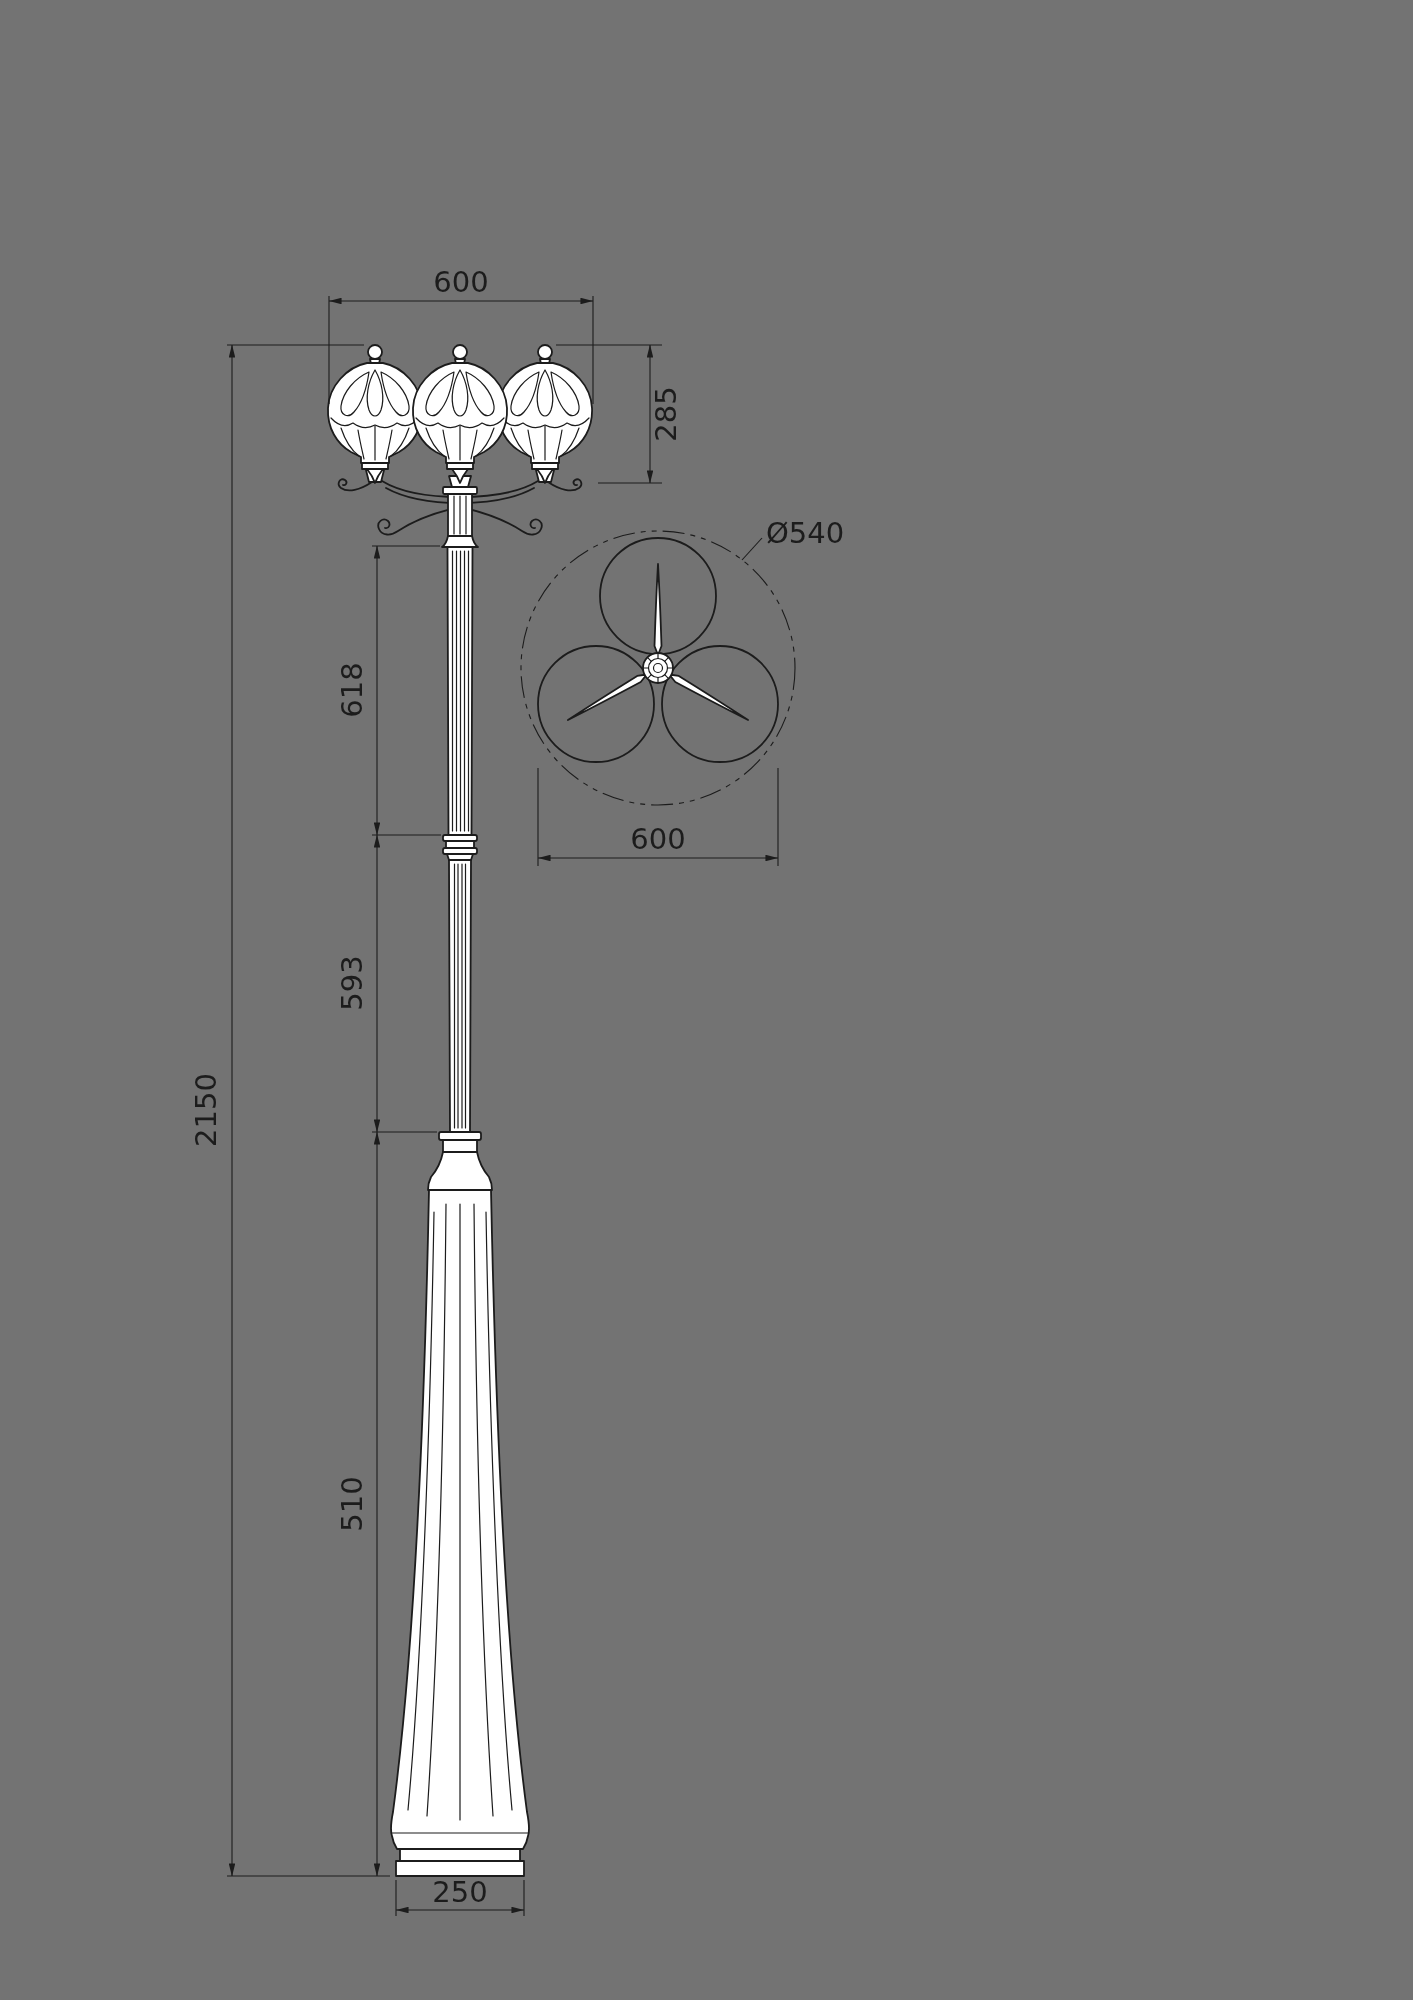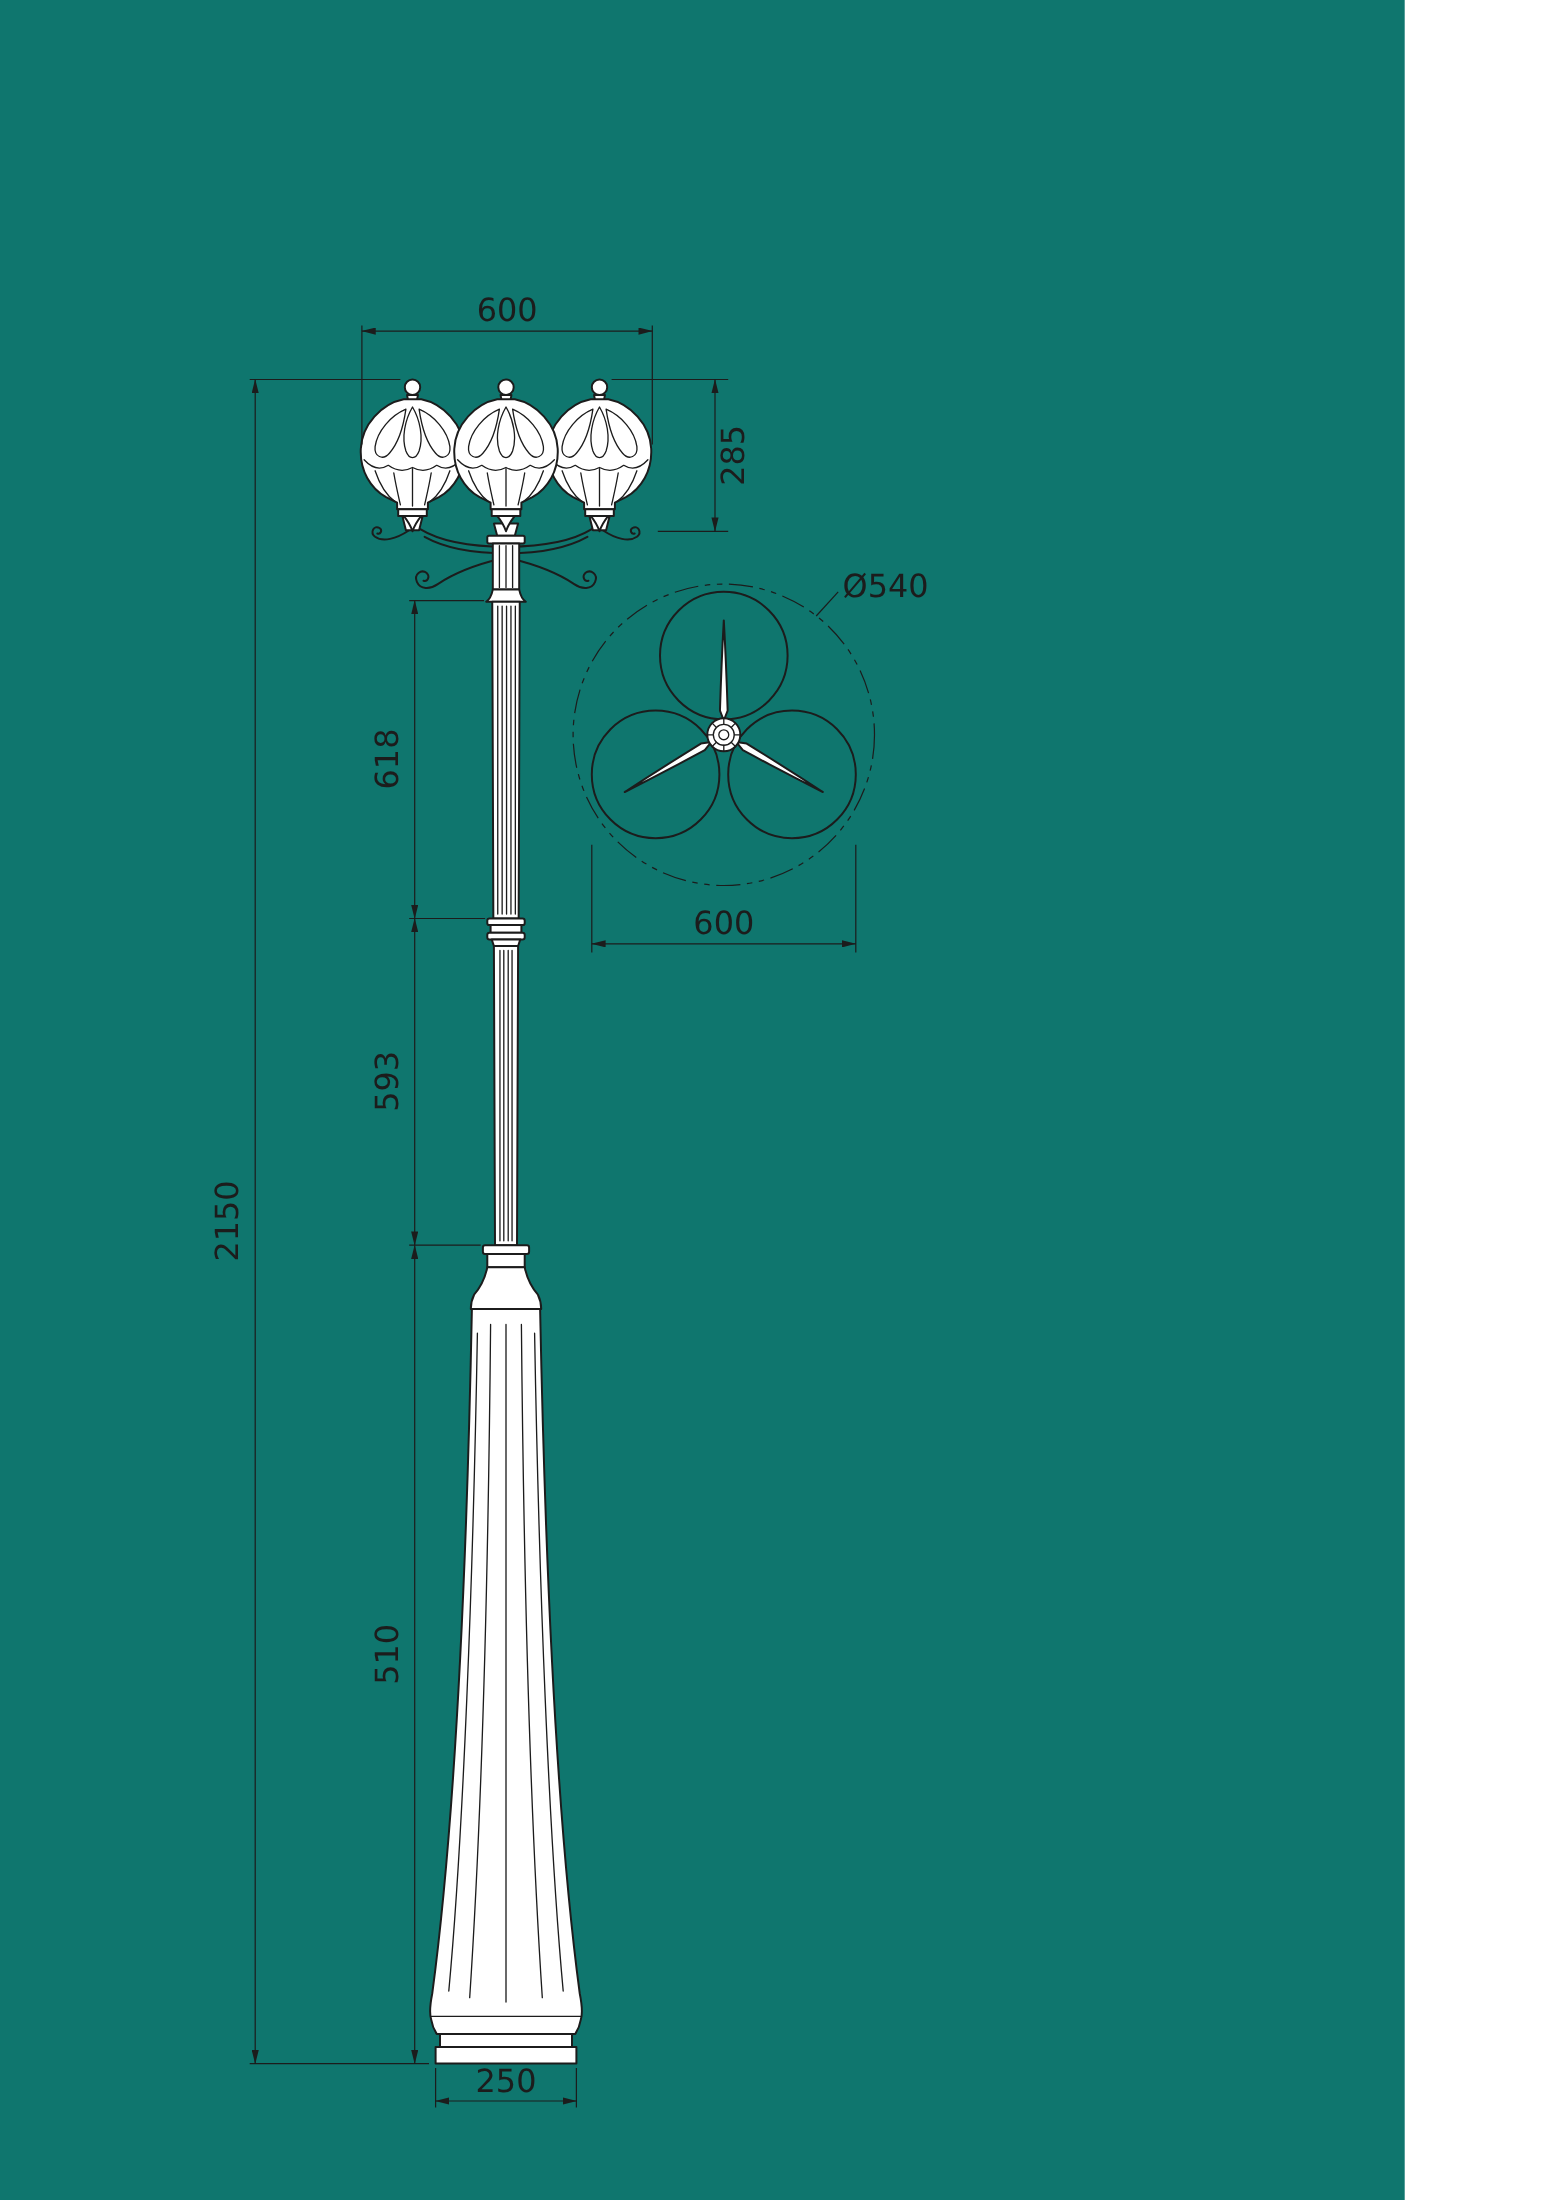--- a/index.html
+++ b/index.html
@@ -1,16 +1,16 @@
 <!DOCTYPE html>
 <html><head>
 <meta charset="utf-8">
 <style>
   html,body{margin:0;padding:0;background:#ffffff}
-  .page{position:relative;width:1277px;height:2000px;background:#0f766e;overflow:hidden;
+  .page{position:relative;width:1413px;height:2000px;background:#737373;overflow:hidden;
         font-family:"DejaVu Sans", "Liberation Sans", sans-serif;}
   svg{display:block}
   .fillw{fill:#ffffff;stroke:#1c1c1c;stroke-width:1.8;stroke-linejoin:round}
   .obj{fill:none;stroke:#1c1c1c;stroke-width:1.8;stroke-linejoin:round;stroke-linecap:round}
   .thin{fill:none;stroke:#1c1c1c;stroke-width:1.2;stroke-linejoin:round;stroke-linecap:round}
   .dim{fill:none;stroke:#1c1c1c;stroke-width:1.1}
   .phantom{fill:none;stroke:#1c1c1c;stroke-width:1.1;stroke-dasharray:22 6 5 6 5 6}
   .dimtext{fill:#1c1c1c;stroke:none;font-size:29px;font-family:"DejaVu Sans","Liberation Sans",sans-serif}
 </style>
 </head>

